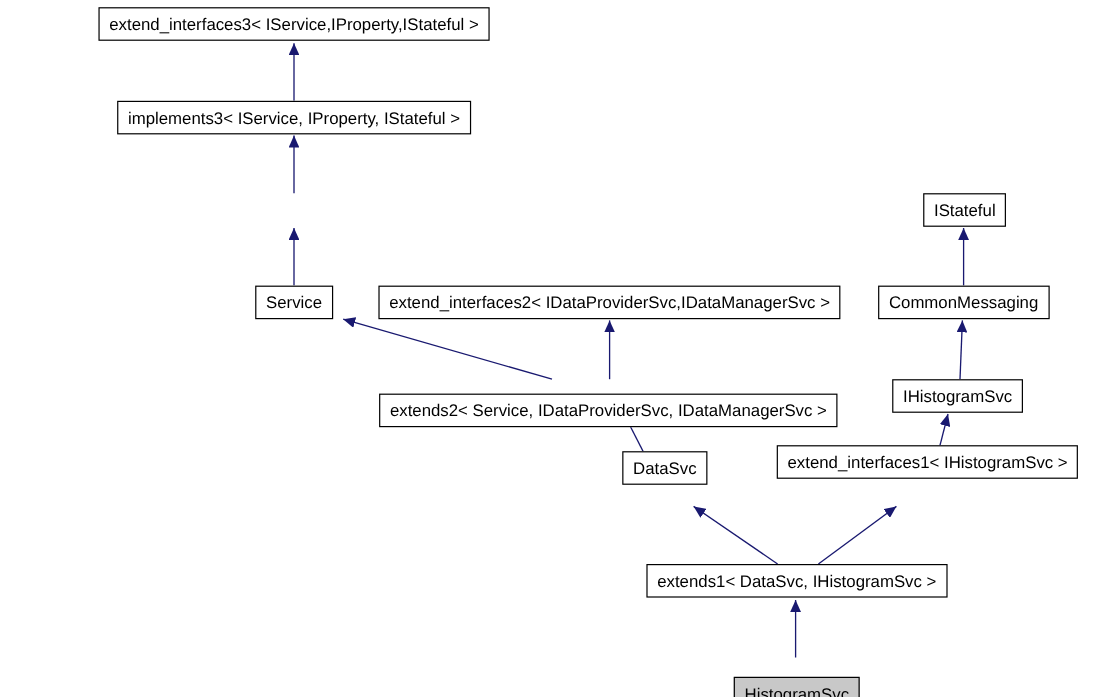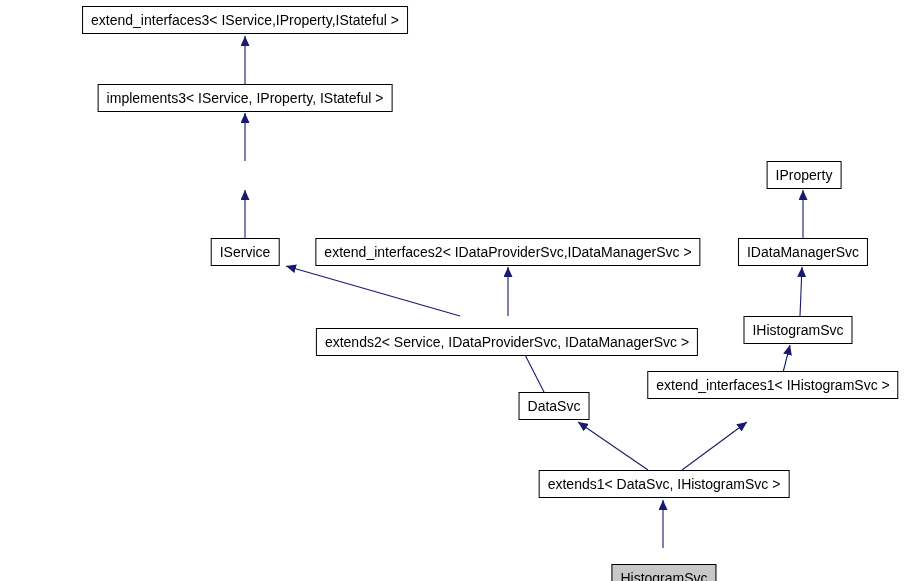--- a/index.html
+++ b/index.html
@@ -56,24 +56,24 @@
     <line x1="800" y1="316" x2="802" y2="267" marker-end="url(#arrowhead)"></line>
     <line x1="544" y1="392" x2="520" y2="345" marker-end="url(#arrowhead)"></line>
     <line x1="778" y1="392" x2="790" y2="345" marker-end="url(#arrowhead)"></line>
     <line x1="648" y1="470" x2="578" y2="422" marker-end="url(#arrowhead)"></line>
     <line x1="682" y1="470" x2="747" y2="422" marker-end="url(#arrowhead)"></line>
     <line x1="663" y1="548" x2="663" y2="500" marker-end="url(#arrowhead)"></line>
   </svg>
 
   <div class="node" style="left:245px; top:6px;">extend_interfaces3&lt; IService,IProperty,IStateful &gt;</div>
   <div class="node" style="left:245px; top:84px;">implements3&lt; IService, IProperty, IStateful &gt;</div>
-  <div class="node" style="left:804px; top:161px;">IProperty</div>
-  <div class="node" style="left:245px; top:238px;">IService</div>
+  <div class="node" style="left:804px; top:161px;">IStateful</div>
+  <div class="node" style="left:245px; top:238px;">Service</div>
   <div class="node" style="left:508px; top:238px;">extend_interfaces2&lt; IDataProviderSvc,IDataManagerSvc &gt;</div>
-  <div class="node" style="left:803px; top:238px;">IDataManagerSvc</div>
+  <div class="node" style="left:803px; top:238px;">CommonMessaging</div>
   <div class="node" style="left:507px; top:328px;">extends2&lt; Service, IDataProviderSvc, IDataManagerSvc &gt;</div>
   <div class="node" style="left:798px; top:316px;">IHistogramSvc</div>
-  <div class="node" style="left:554px; top:392px;">DataSvc</div>
+  <div class="node" style="left:554px; top:376px;">DataSvc</div>
   <div class="node" style="left:773px; top:371px;">extend_interfaces1&lt; IHistogramSvc &gt;</div>
   <div class="node" style="left:664px; top:470px;text-align:center;">extends1&lt; DataSvc, IHistogramSvc &gt;</div>
   <div class="node highlight" style="left:664px; top:548px;margin-top:16px;">HistogramSvc</div>
 
 </div>
 
 </body></html>

